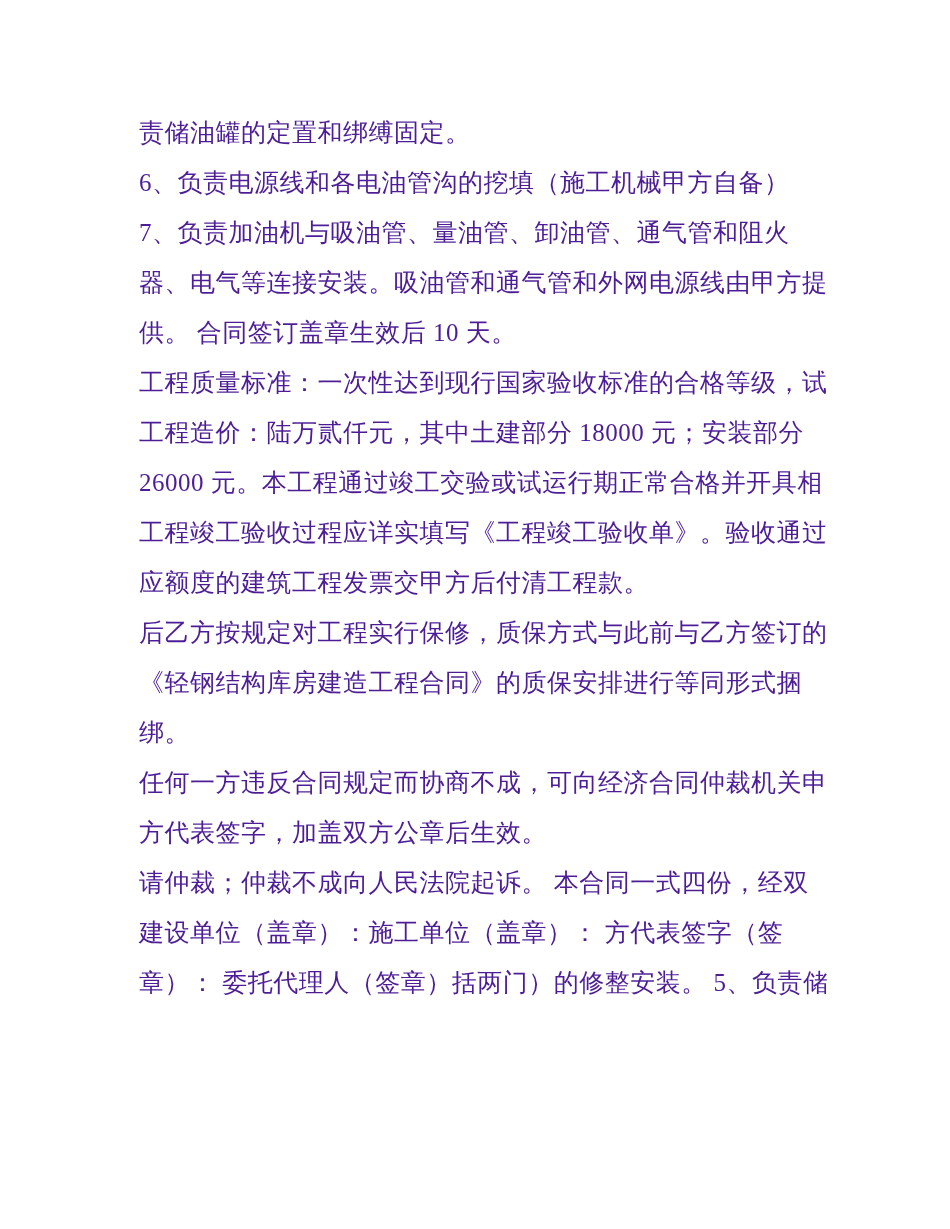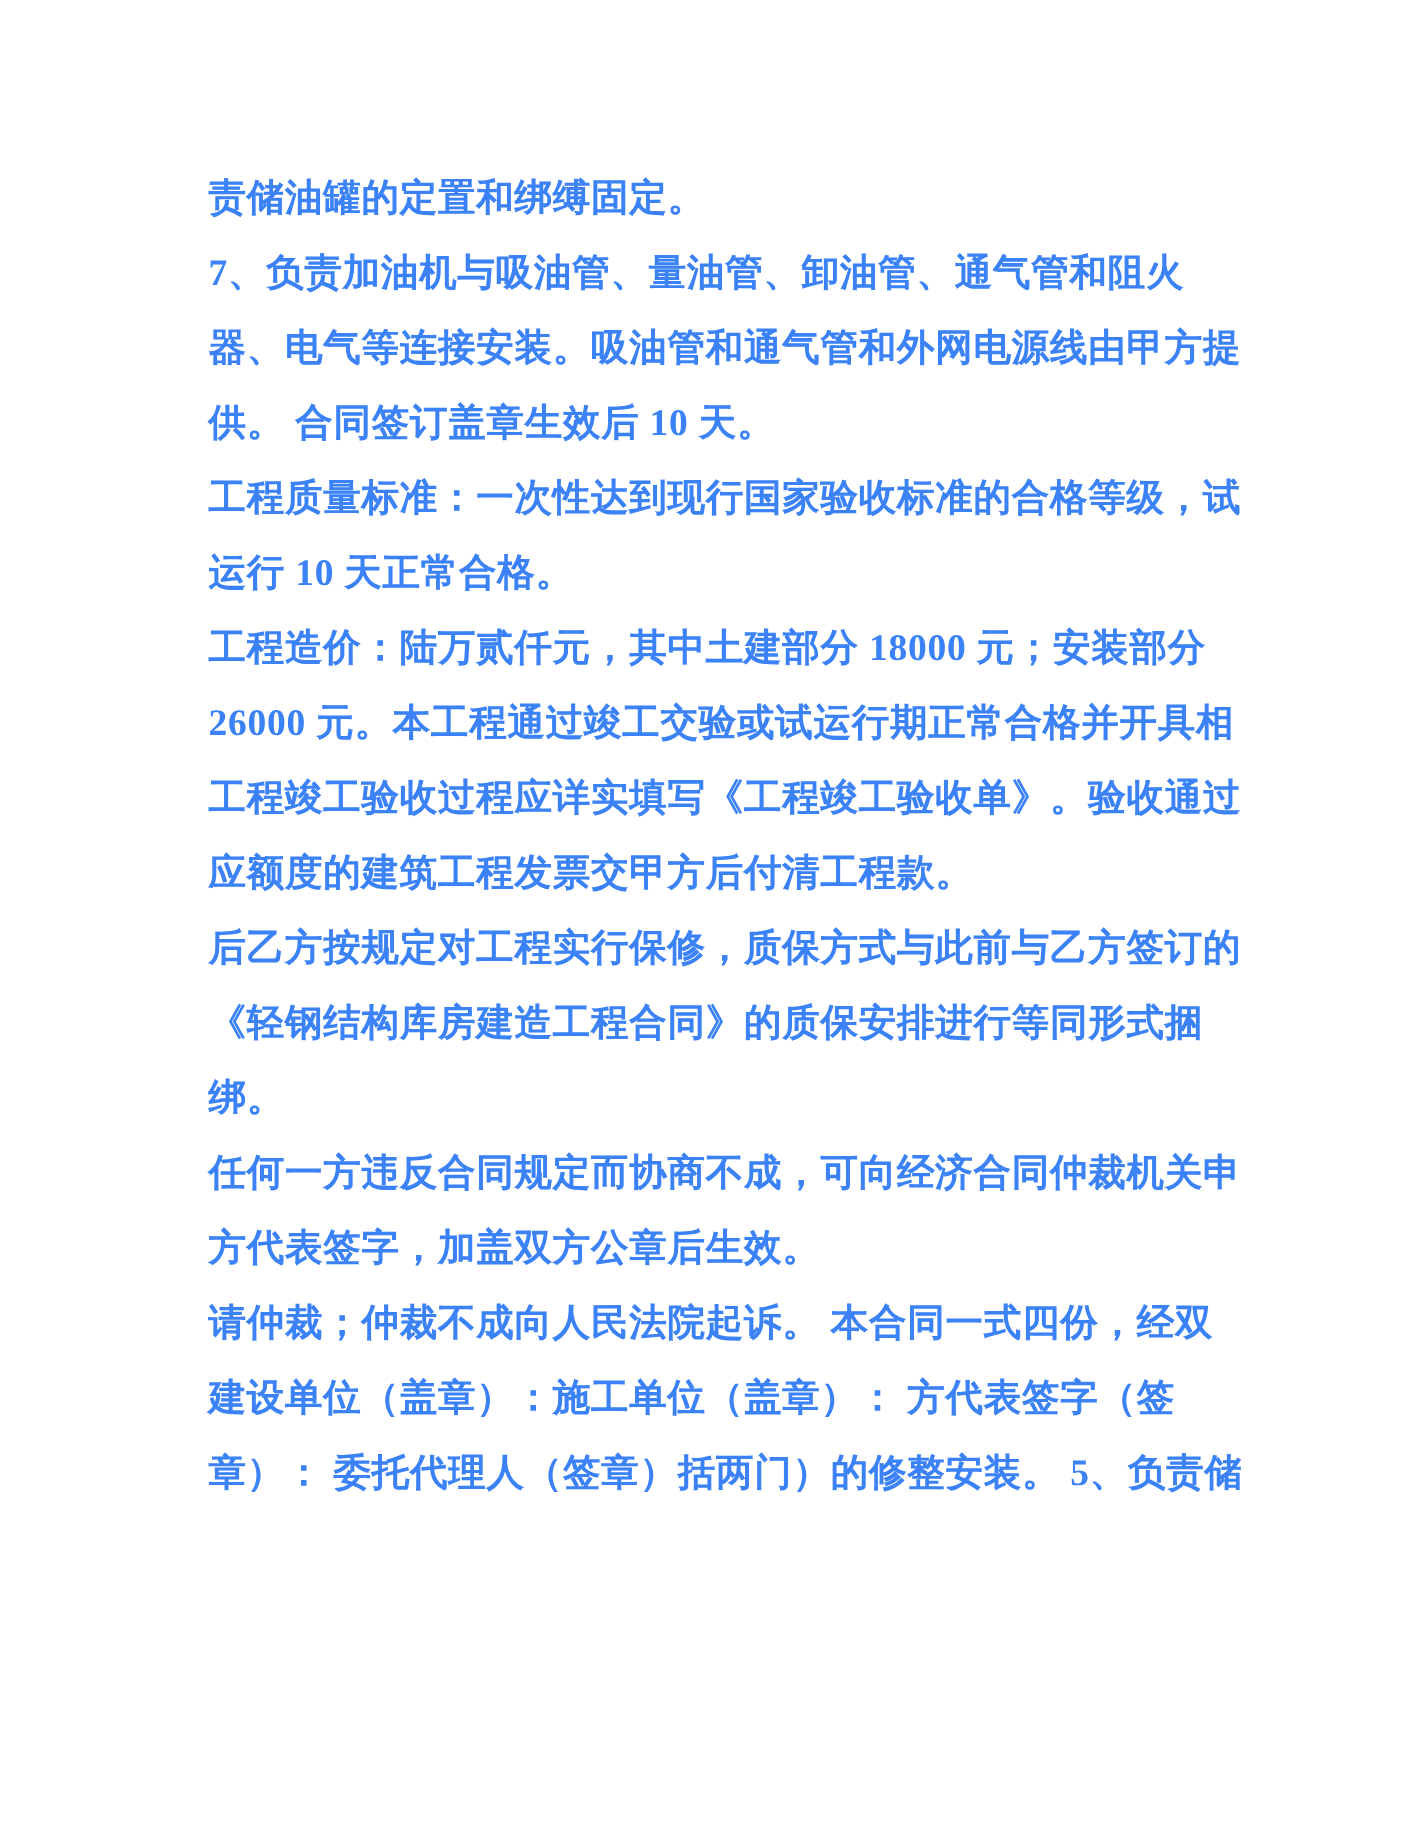--- a/index.html
+++ b/index.html
@@ -17,36 +17,35 @@
   .doc-page {
     position: absolute;
     top: 108px;
     left: 139px;
     width: 700px;
   }
   .doc-line {
     height: 50px;
     line-height: 50px;
     font-size: 25px;
-    color: #3b82f6;
+    color: #4c1d95;
     white-space: pre;
     letter-spacing: 0.5px;
-    font-weight: bold;
   }
 </style>
 </head>
 <body>
 
 <div class="doc-page">
   <div class="doc-line">责储油罐的定置和绑缚固定。</div>
+  <div class="doc-line">6、负责电源线和各电油管沟的挖填（施工机械甲方自备）</div>
   <div class="doc-line">7、负责加油机与吸油管、量油管、卸油管、通气管和阻火</div>
   <div class="doc-line">器、电气等连接安装。吸油管和通气管和外网电源线由甲方提</div>
   <div class="doc-line">供。 合同签订盖章生效后 10 天。</div>
   <div class="doc-line">工程质量标准：一次性达到现行国家验收标准的合格等级，试</div>
-  <div class="doc-line">运行 10 天正常合格。</div>
   <div class="doc-line">工程造价：陆万贰仟元，其中土建部分 18000 元；安装部分</div>
   <div class="doc-line">26000 元。本工程通过竣工交验或试运行期正常合格并开具相</div>
   <div class="doc-line">工程竣工验收过程应详实填写《工程竣工验收单》。验收通过</div>
   <div class="doc-line">应额度的建筑工程发票交甲方后付清工程款。</div>
   <div class="doc-line">后乙方按规定对工程实行保修，质保方式与此前与乙方签订的</div>
   <div class="doc-line">《轻钢结构库房建造工程合同》的质保安排进行等同形式捆</div>
   <div class="doc-line">绑。</div>
   <div class="doc-line">任何一方违反合同规定而协商不成，可向经济合同仲裁机关申</div>
   <div class="doc-line">方代表签字，加盖双方公章后生效。</div>
   <div class="doc-line">请仲裁；仲裁不成向人民法院起诉。 本合同一式四份，经双</div>

